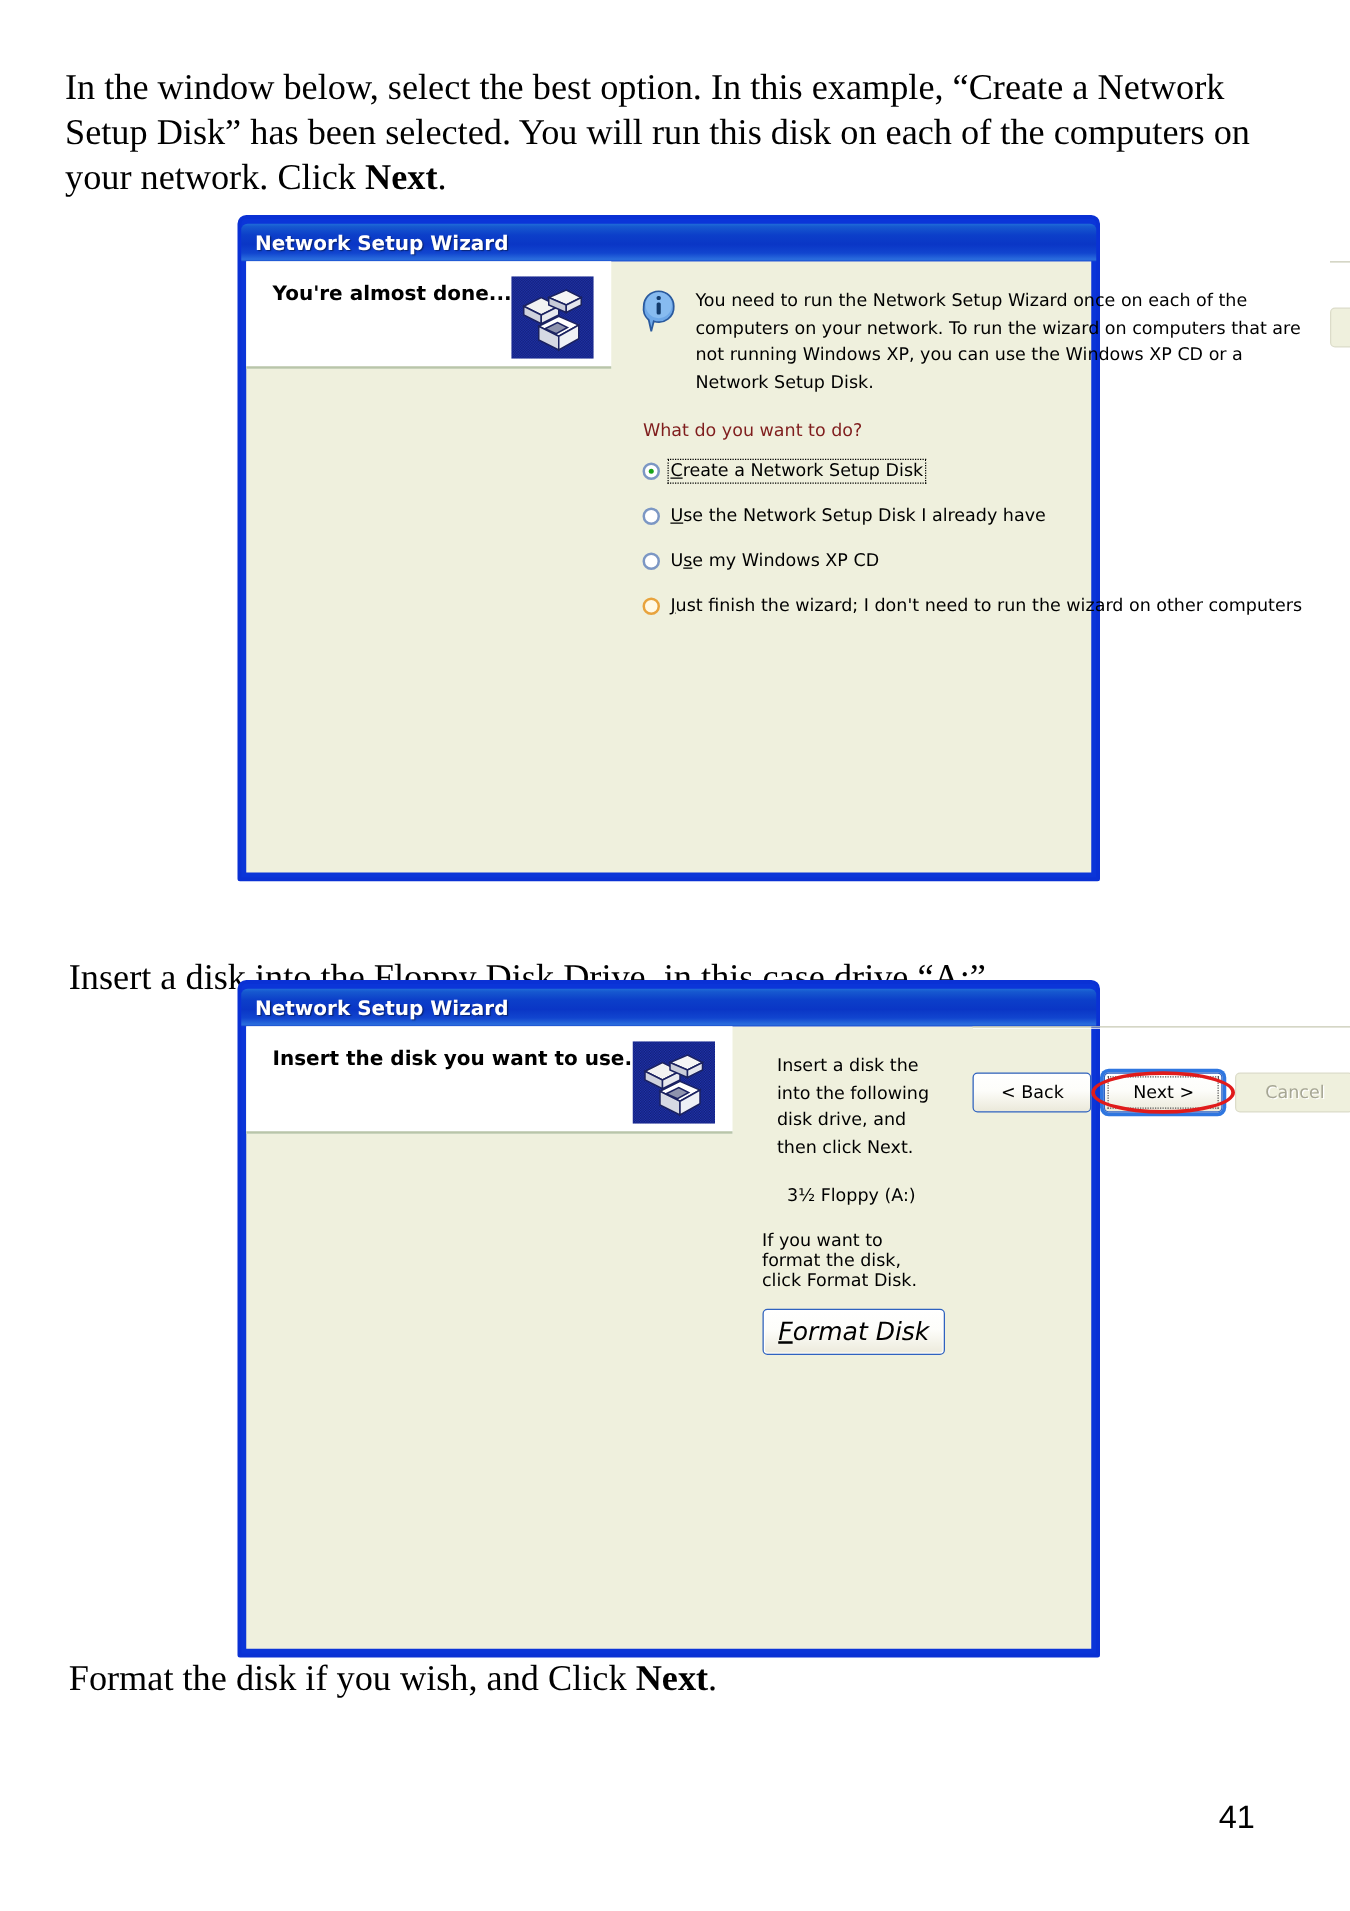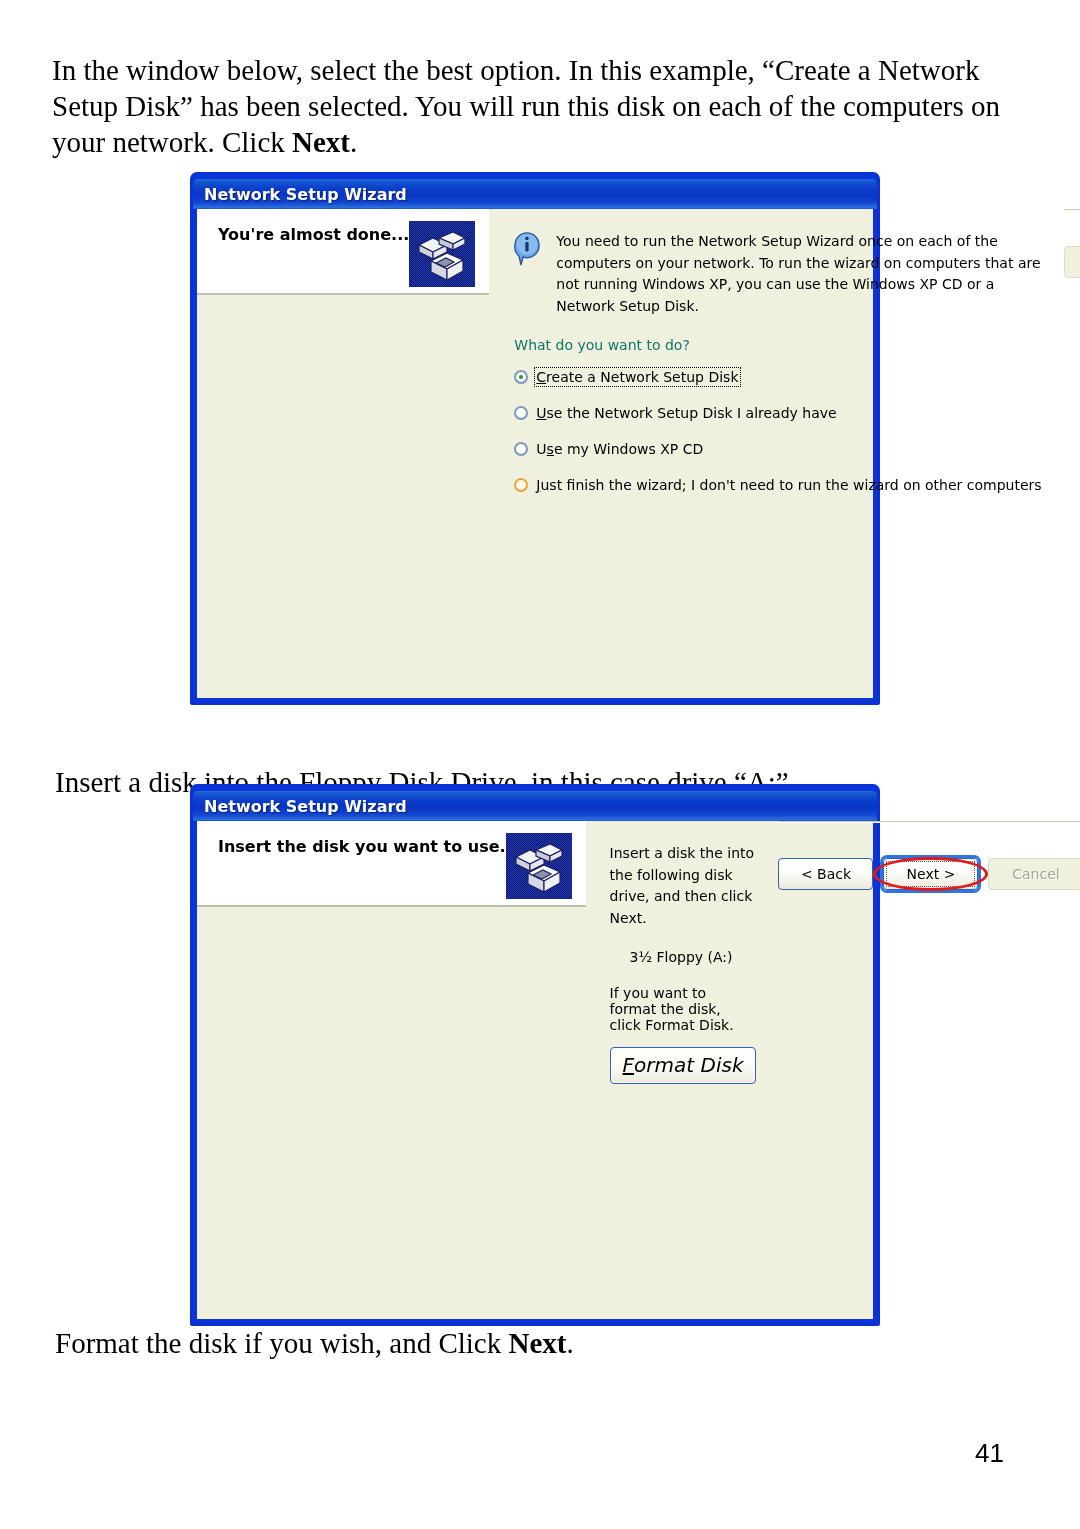--- a/index.html
+++ b/index.html
@@ -119,21 +119,21 @@
   .info-icon { width: 34px; height: 34px; flex: 0 0 auto; margin-top: 1px; }
   .body-text {
     font-family: "DejaVu Sans", sans-serif;
     font-size: 14px;
     line-height: 21.5px;
     color: #000;
   }
   .question {
     font-family: "DejaVu Sans", sans-serif;
     font-size: 14px;
-    color: #0f766e;
+    color: #7f1d1d;
     margin-top: 20px;
     margin-left: 3px;
   }
   .radio-list { margin-top: 14px; margin-left: 3px; }
   .radio-item {
     display: flex;
     align-items: center;
     gap: 8px;
     height: 20px;
     margin-bottom: 16px;
@@ -384,21 +384,21 @@
             <polygon points="22,40 38,32 54,39 38,48" fill="#ffffff"></polygon>
             <polygon points="22,40 22,51 38,59 38,48" fill="#d6d9e3"></polygon>
             <polygon points="38,48 54,39 54,50 38,59" fill="#eef0f5"></polygon>
             <polygon points="27,42 37,37 45,41 36,46" fill="#8e93ad"></polygon>
           </g>
         </svg>
       </div>
     </div>
 
     <div class="dlg-body">
-      <div class="body-text" style="margin-left:2px;">Insert a disk the into the following disk drive, and then click Next.</div>
+      <div class="body-text" style="margin-left:14px;">Insert a disk the into the following disk drive, and then click Next.</div>
 
       <div class="drive-line">3½ Floppy (A:)</div>
 
       <div class="hint-line">If you want to format the disk, click Format Disk.</div>
 
       <button class="xp-button" id="format-disk-button"><u>F</u>ormat Disk</button>
     </div>
 
     <div class="dlg-footer">
       <div class="nav-wrap">

